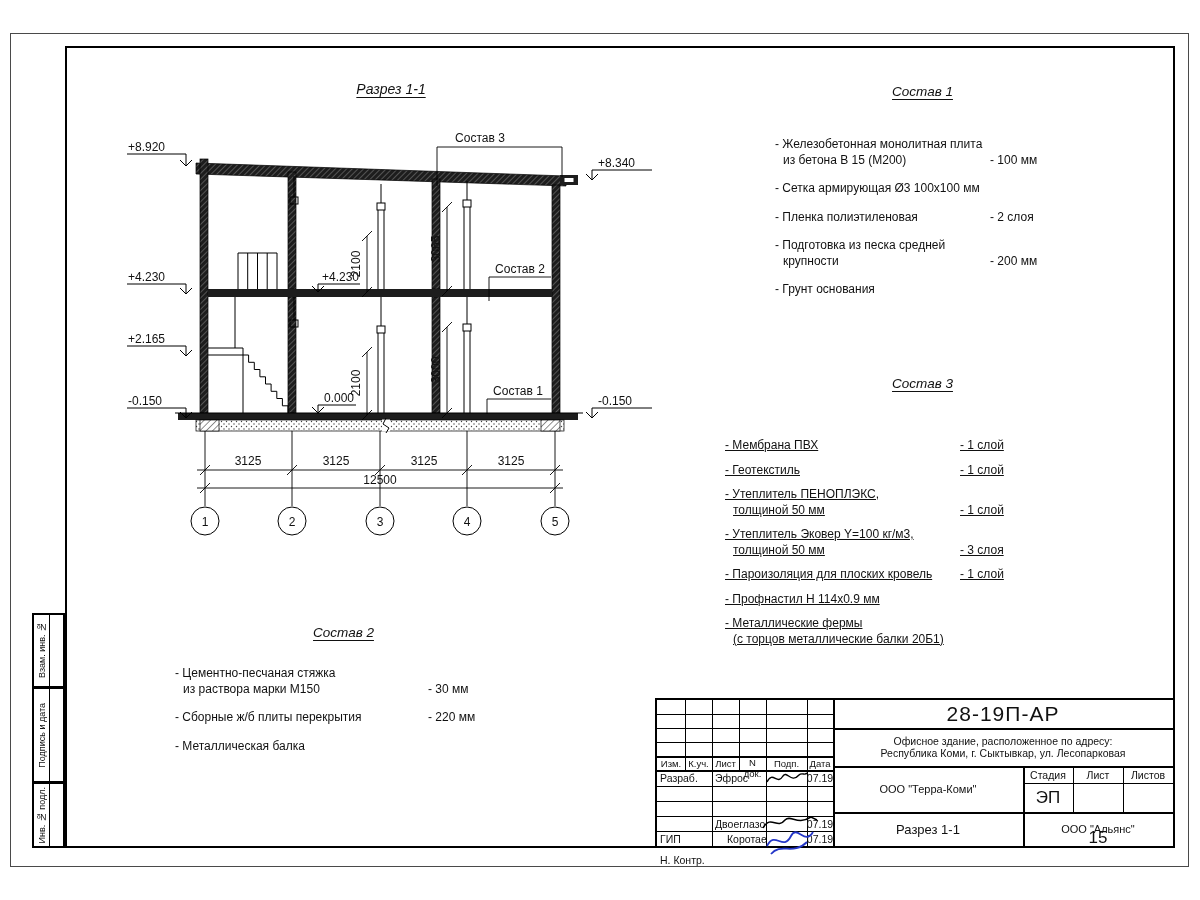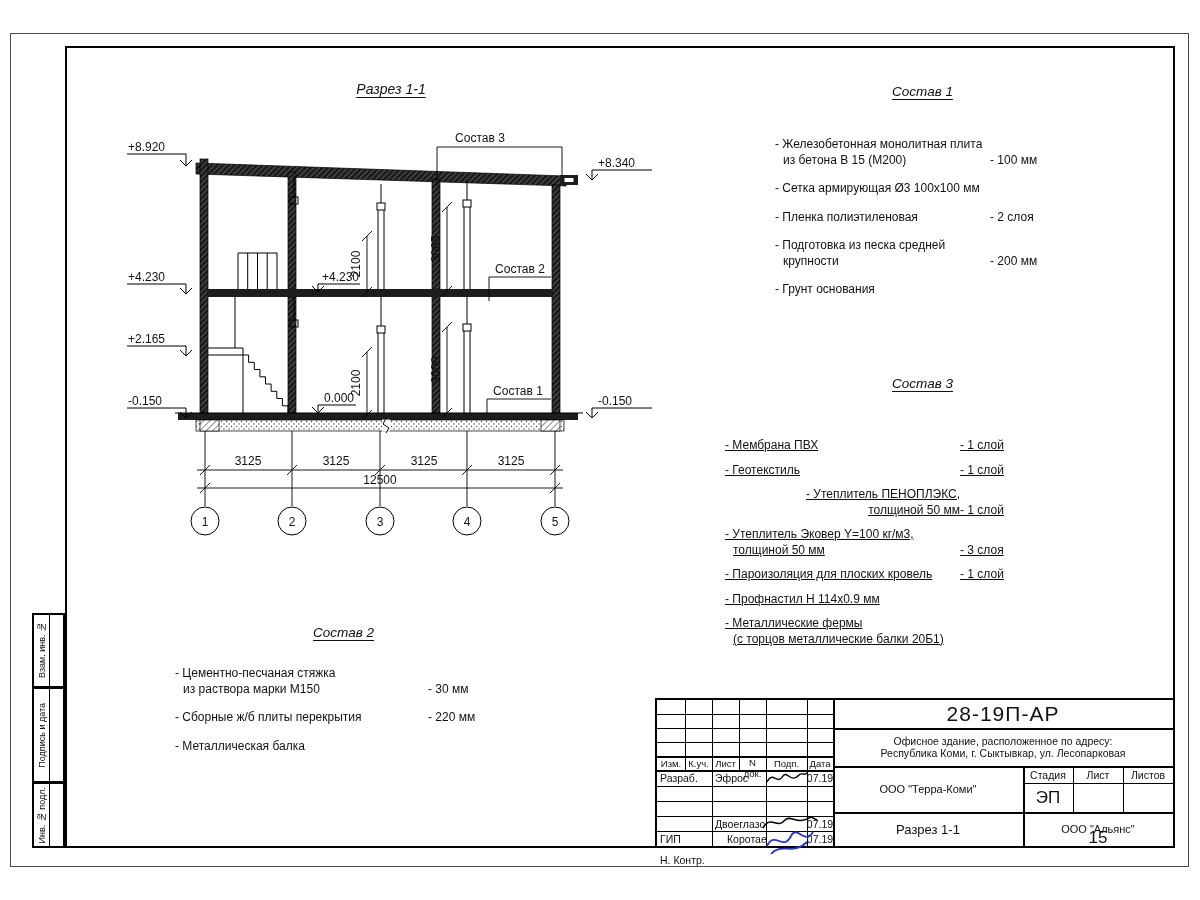--- a/index.html
+++ b/index.html
@@ -303,21 +303,21 @@
       <div class="li-qty">- 1 слой</div>
     </div>
     <div class="li gap9">
       <div class="li-name" style="width:235px;">
           <div>- Геотекстиль</div>
           <div class="li-l2"></div>
         </div>
       <div class="li-qty">- 1 слой</div>
     </div>
     <div class="li gap9">
-      <div class="li-name" style="width:235px;text-align:right;">
+      <div class="li-name" style="width:235px;">
           <div>- Утеплитель ПЕНОПЛЭКС,</div>
           <div class="li-l2">толщиной 50 мм</div>
         </div>
       <div class="li-qty">- 1 слой</div>
     </div>
     <div class="li gap9">
       <div class="li-name" style="width:235px;">
           <div>- Утеплитель Эковер Y=100 кг/м3,</div>
           <div class="li-l2">толщиной 50 мм</div>
         </div>

